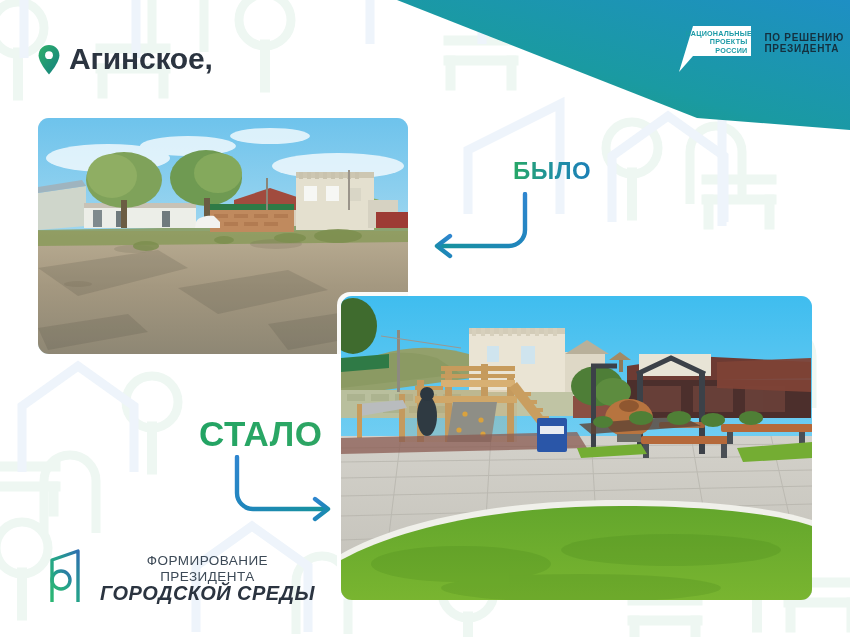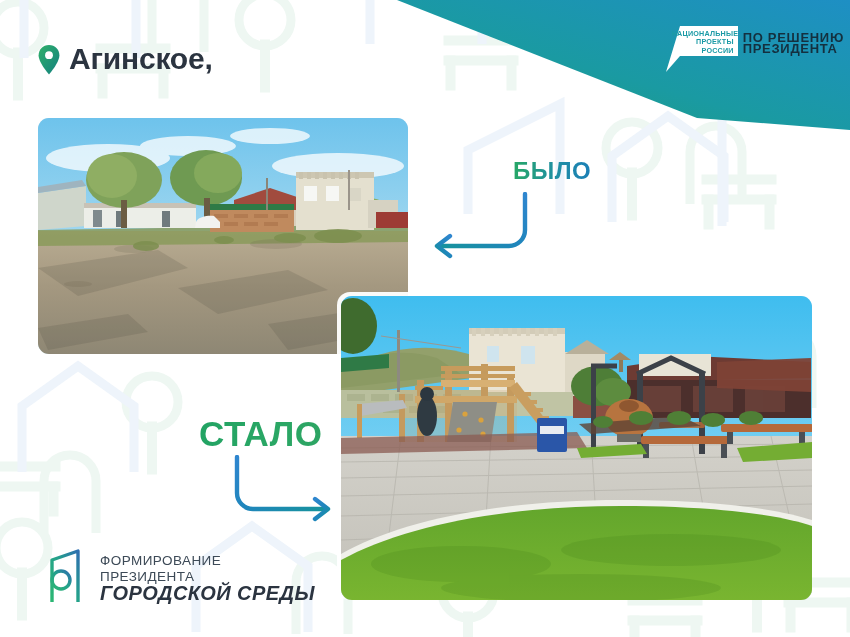--- a/index.html
+++ b/index.html
@@ -20,22 +20,22 @@
   .badge-flag{position:relative;width:72px;height:46px;}
   .badge-flag svg{position:absolute;left:0;top:0;}
   .badge-np{
     position:absolute;left:6px;top:4px;width:62px;
     text-align:right;color:#1b9aa6;font-weight:700;
     font-size:7.2px;line-height:8.4px;letter-spacing:.2px;
     font-family:"Liberation Sans",sans-serif;
     text-transform:uppercase;
   }
   .badge-pres{
-    margin-left:5px;margin-top:6px;color:#14303f;font-weight:700;
-    font-size:13px;line-height:11px;letter-spacing:.7px;
+    margin-left:13px;margin-top:6px;color:#14303f;font-weight:700;
+    font-size:10px;line-height:11px;letter-spacing:.7px;
     text-transform:uppercase;white-space:nowrap;
   }
 
   
   .title-block{position:absolute;left:38px;top:42px;z-index:5;}
   .title-row{display:flex;align-items:flex-end;}
   .pin-icon{width:22px;height:30px;margin-right:9px;margin-top:3px;flex:0 0 auto;}
   .city{
     font-size:30px;line-height:32px;font-weight:700;color:#2b3440;
     letter-spacing:-0.2px;
@@ -62,21 +62,21 @@
   .lbl-stalo{left:199px;top:415px;font-size:35px;line-height:38px;
     background-image:linear-gradient(90deg,#22a363 0%,#2aa765 60%,#2da463 100%);text-decoration:underline;}
   .arrow{position:absolute;z-index:8;}
   .arrow-bylo{left:424px;top:192px;}
   .arrow-stalo{left:231px;top:455px;}
 
   
   .logo{position:absolute;left:42px;top:548px;z-index:8;display:flex;align-items:center;}
   .logo-mark{width:44px;height:58px;flex:0 0 auto;}
   .logo-text{margin-left:14px;color:#3d4a57;}
-  .logo-l1,.logo-l2{font-size:13.5px;line-height:16px;letter-spacing:.45px;font-weight:400;}
+  .logo-l1,.logo-l2{font-size:13.5px;line-height:16px;letter-spacing:.45px;font-weight:400;text-align:center;}
   .logo-l3{font-size:20px;line-height:17px;letter-spacing:.45px;font-weight:700;color:#2b3440;font-style:italic;}
 </style>
 </head>
 <body>
 
 <div class="stage">
 
   <div class="bg-pattern">
     <svg width="850" height="637" viewBox="0 0 850 637" xmlns="http://www.w3.org/2000/svg">
       <defs>

